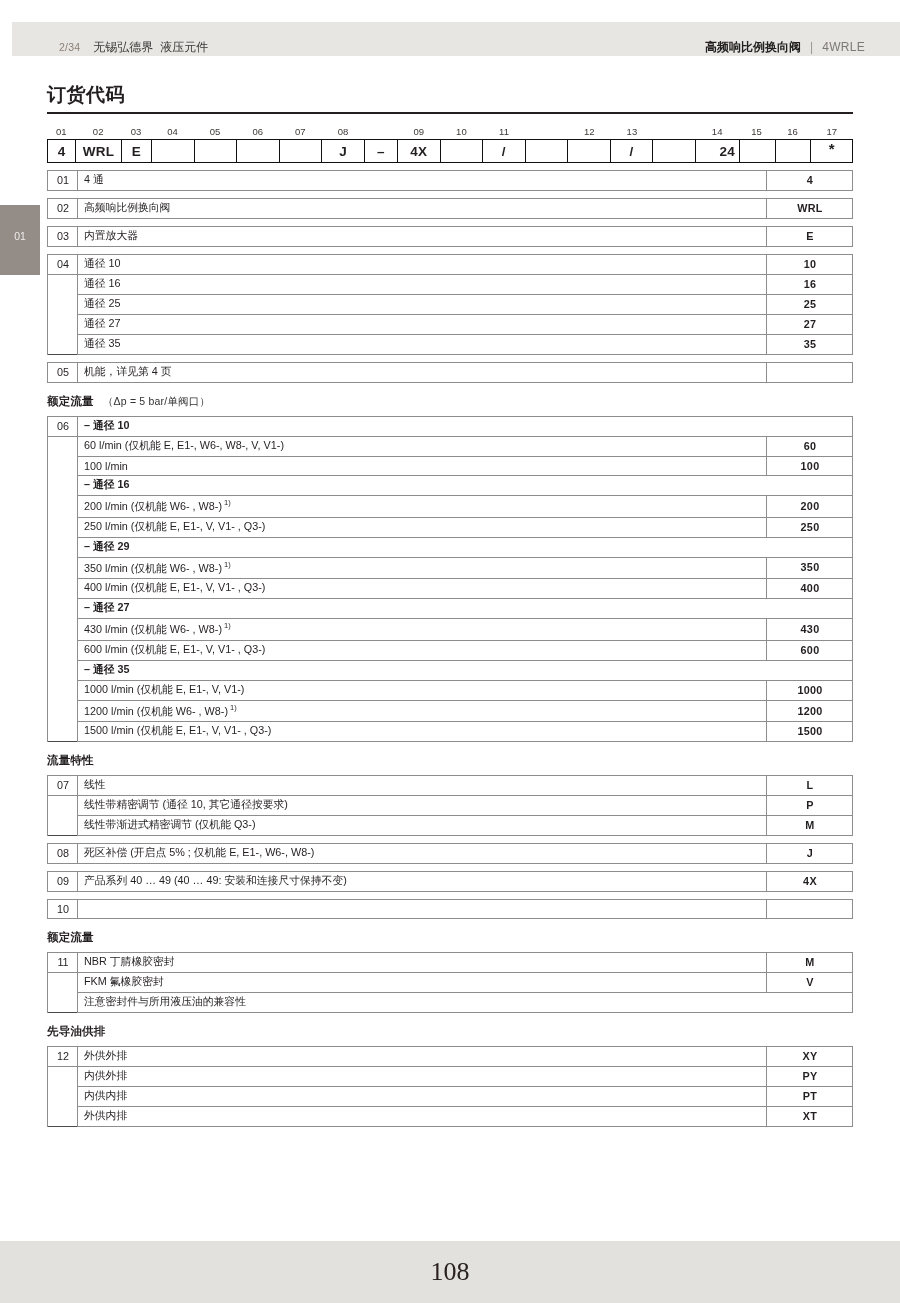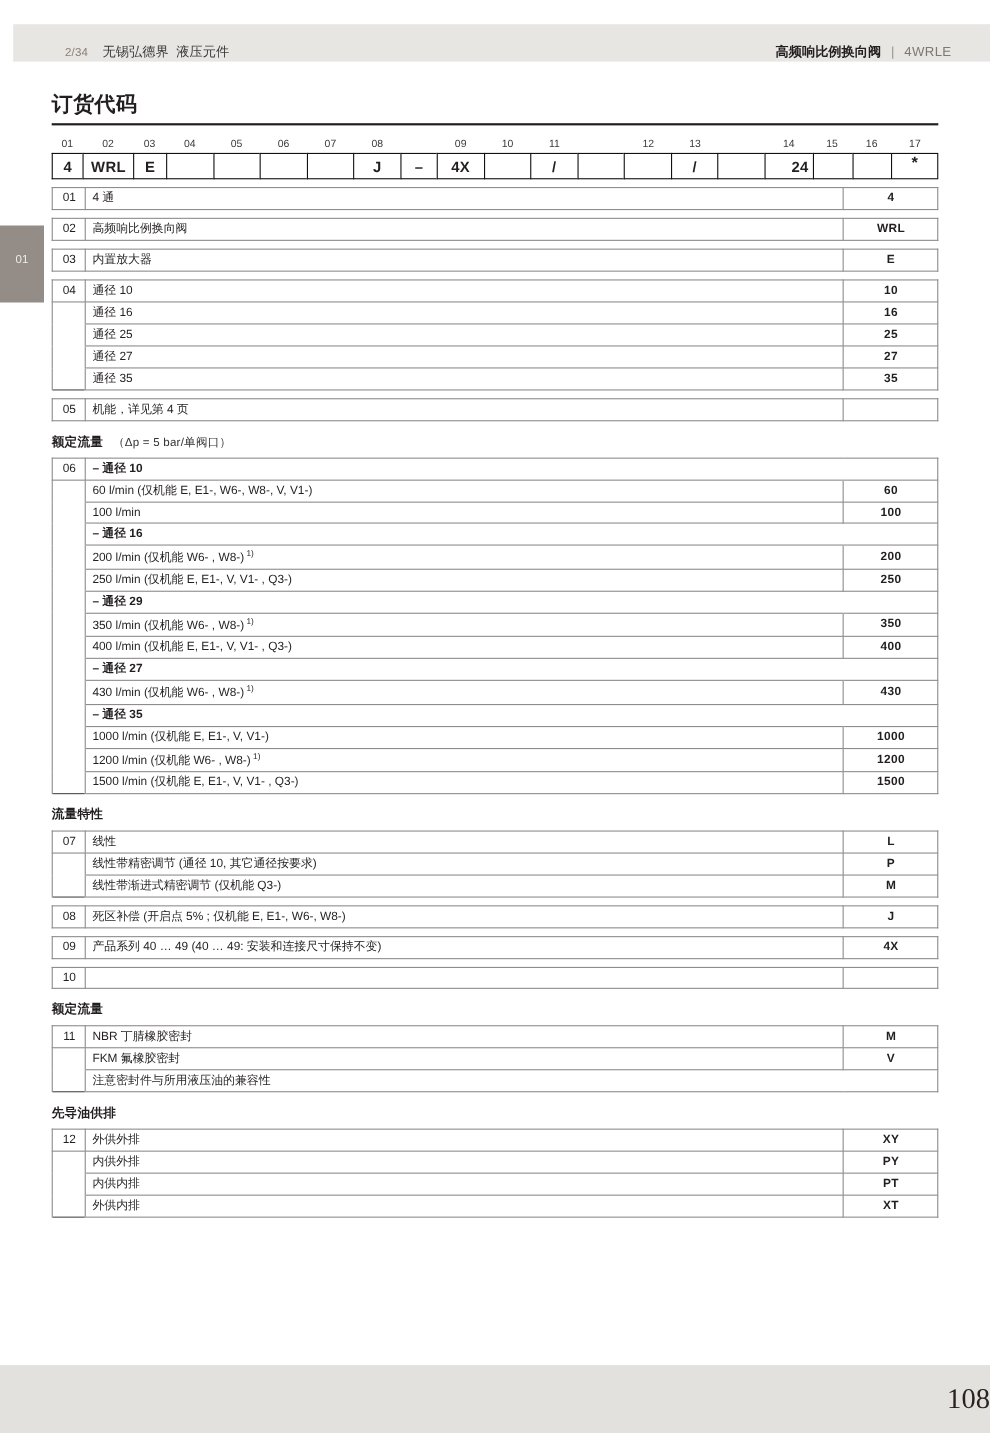--- a/index.html
+++ b/index.html
@@ -97,21 +97,21 @@
   td.grp{ font-weight:bold; font-size:11px; }
   .sup{ font-size:7.5px; vertical-align:super; }
 
   
   table.codetab.framed{ border:1.5px solid #4a4a4a; }
 
   
   .footer{
     position:absolute; left:0; bottom:0; width:900px; height:62px;
     background:#e3e1de;
-    display:flex; align-items:center; justify-content:flex-end;
+    display:flex; align-items:center; justify-content:center;
   }
   .footer-page{ font-size:26px; color:#2b2220; font-family:"Liberation Serif", serif; }
 </style>
 </head>
 <body>
 
 <div class="page-header">
   <div class="hdr-left">
     <span class="hdr-page">2/34</span>
     <span class="hdr-brand">
@@ -301,20 +301,25 @@
             <td class="desc grp" style="border-right: 0px;">– 通径 27</td>
             <td class="val empty" style="border-left: 0px;"></td>
           </tr>
           <tr>
             <td class="num blank"></td>
             <td class="desc">430 l/min (仅机能 W6- , W8-)<span class="sup"> 1)</span></td>
             <td class="val">430</td>
           </tr>
           <tr>
             <td class="num blank"></td>
+            <td class="desc">600 l/min (仅机能 E, E1-, V, V1- , Q3-)</td>
+            <td class="val">600</td>
+          </tr>
+          <tr>
+            <td class="num blank"></td>
             <td class="desc grp" style="border-right: 0px;">– 通径 35</td>
             <td class="val empty" style="border-left: 0px;"></td>
           </tr>
           <tr>
             <td class="num blank"></td>
             <td class="desc">1000 l/min (仅机能 E, E1-, V, V1-)</td>
             <td class="val">1000</td>
           </tr>
           <tr>
             <td class="num blank"></td>

